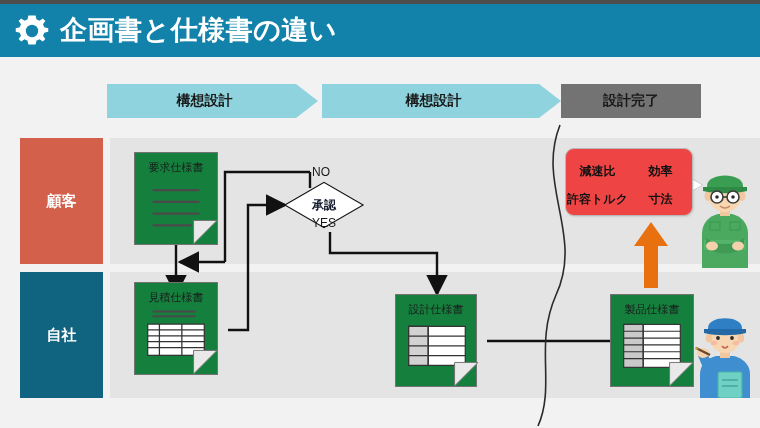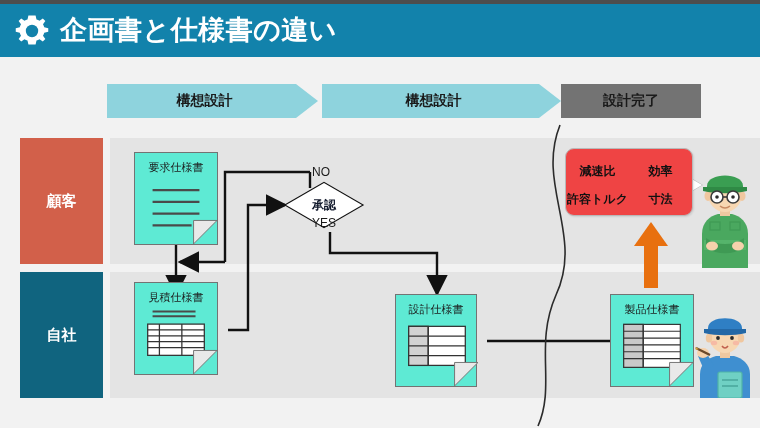--- a/index.html
+++ b/index.html
@@ -53,21 +53,21 @@
 
   .lane-bg{position:absolute;left:110px;width:650px;background:#e4e4e4;}
   .lane-bg.customer{top:138px;height:126px;}
   .lane-bg.own{top:272px;height:126px;}
 
   
   .canvas{position:absolute;left:0;top:0;width:760px;height:428px;}
 
   
   .doc{
-    position:absolute;background:#5eead4;
+    position:absolute;background:#15803d;
     border:1px solid #737373;
     box-sizing:border-box;
     font-family:Liberation Mono, monospace;
   }
   .doc-title{
     position:absolute;left:0;right:0;top:7px;
     text-align:center;font-size:11px;color:#1a1a1a;
     font-weight:normal;white-space:nowrap;
   }
 

